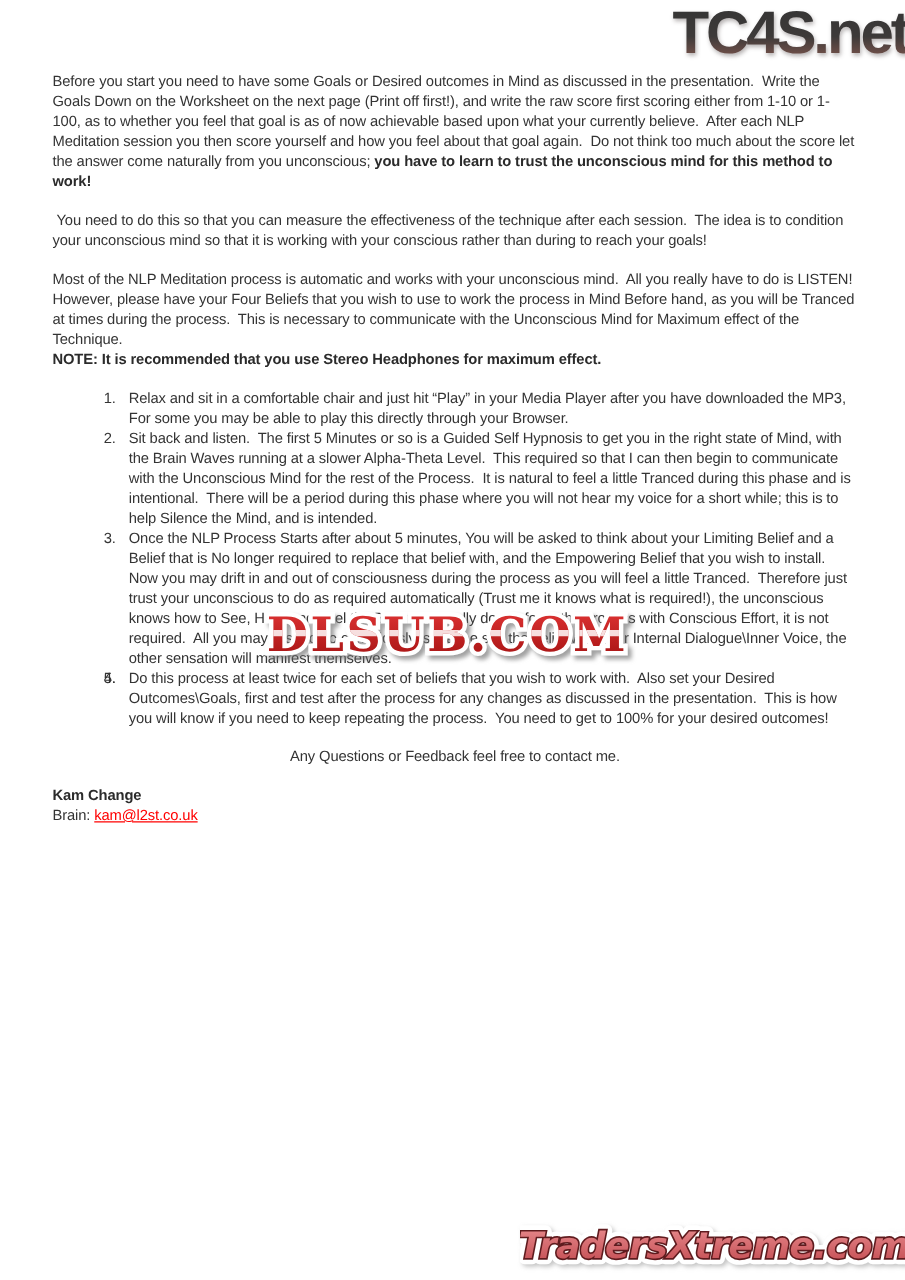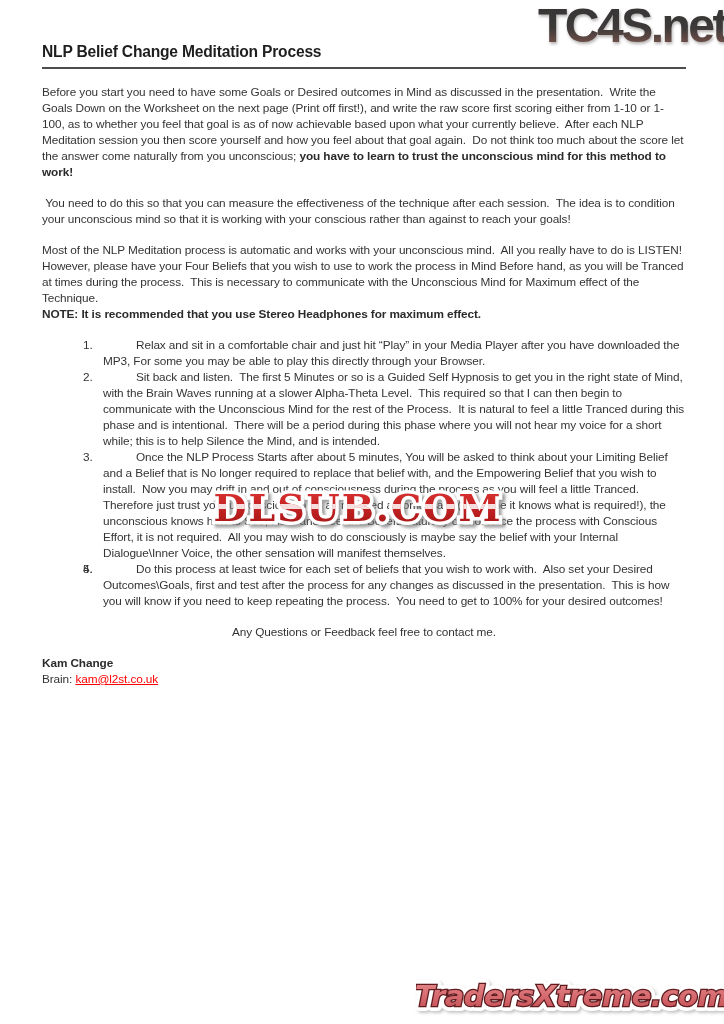--- a/index.html
+++ b/index.html
@@ -42,21 +42,21 @@
   }
   ol.steps li {
     position: relative;
     padding-left: 20px;
   }
   ol.steps .num {
     position: absolute;
     left: 0;
     top: 0;
   }
-  ol.steps .li-text { white-space: pre-wrap; margin-left: 33px; }
+  ol.steps .li-text { white-space: pre-wrap; }
   .closing { margin-top: 15px; white-space: pre-wrap; text-align: center; }
   .signature { margin-top: 15px; }
   .sig-name { font-weight: bold; color: #2b2b2b; }
   .sig-company { font-weight: bold; color: var(--accent-red, #ff0000); }
   .sig-email-line { white-space: pre-wrap; }
   .email-link {
     color: var(--accent-red, #ff0000);
     text-decoration: underline;
     cursor: pointer;
   }
@@ -104,25 +104,24 @@
           <stop offset="0.55" stop-color="#3d3a39"></stop>
           <stop offset="1" stop-color="#8d5c52"></stop>
         </linearGradient>
       </defs>
       <text x="206" y="44" text-anchor="end" font-family="Liberation Sans, sans-serif" font-weight="bold" font-size="48" letter-spacing="-2.5" fill="url(#tc4s-grad)">TC4S.net</text>
     </svg>
   </div>
 
   <div class="content">
 
-    <div class="doc-title">NLP Belief Change Meditation Process</div>
 
     <p class="para"><span>Before you start you need to have some Goals or Desired outcomes in Mind as discussed in the presentation.  Write the Goals Down on the Worksheet on the next page (Print off first!), and write the raw score first scoring either from 1-10 or 1-100, as to whether you feel that goal is as of now achievable based upon what your currently believe.  After each NLP Meditation session you then score yourself and how you feel about that goal again.  Do not think too much about the score let the answer come naturally from you unconscious; </span><b>you have to learn to trust the unconscious mind for this method to work!</b></p>
 
-    <p class="para"> You need to do this so that you can measure the effectiveness of the technique after each session.  The idea is to condition your unconscious mind so that it is working with your conscious rather than against to reach your goals!</p>
+    <p class="para"> You need to do this so that you can measure the effectiveness of the technique after each session.  The idea is to condition your unconscious mind so that it is working with your conscious rather than during to reach your goals!</p>
 
     <p class="para">Most of the NLP Meditation process is automatic and works with your unconscious mind.  All you really have to do is LISTEN! However, please have your Four Beliefs that you wish to use to work the process in Mind Before hand, as you will be Tranced at times during the process.  This is necessary to communicate with the Unconscious Mind for Maximum effect of the Technique.</p>
 
     <p class="note">NOTE: It is recommended that you use Stereo Headphones for maximum effect.</p>
 
     <ol class="steps">
       <li>
         <span class="num">1.</span>
         <span class="li-text">Relax and sit in a comfortable chair and just hit “Play” in your Media Player after you have downloaded the MP3, For some you may be able to play this directly through your Browser.</span>
       </li>

